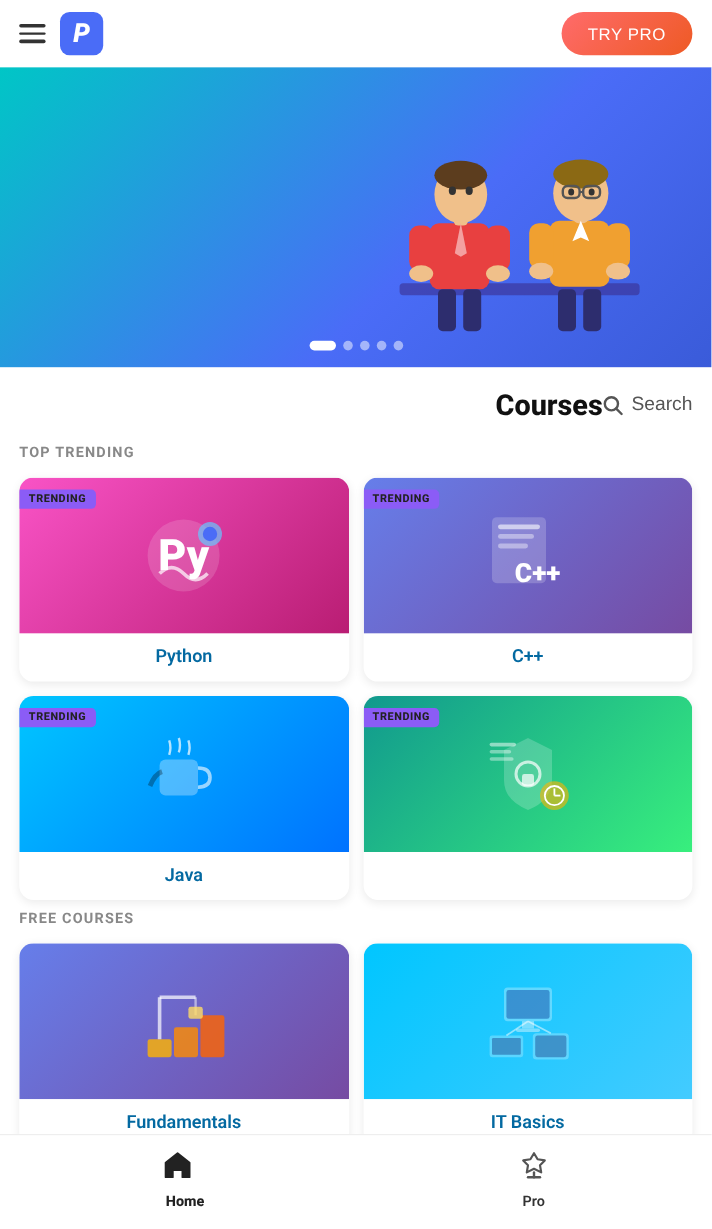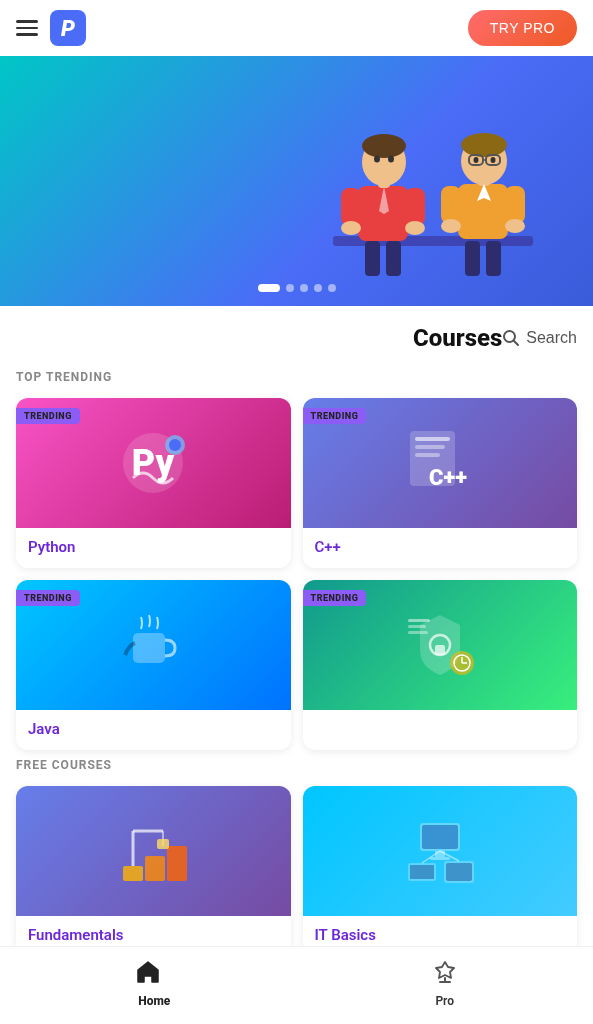--- a/index.html
+++ b/index.html
@@ -213,21 +213,22 @@
       padding: 3px 8px;
       border-radius: 0 4px 4px 0;
       letter-spacing: 0.5px;
       text-transform: uppercase;
       z-index: 3;
     }
     .course-card-name {
       padding: 10px 12px 12px;
       font-size: 15px;
       font-weight: 600;
-      color: #6d28d9;
+      color: #0369a1;
+      text-align: center;
     }
 
     
     .python-bg {
       background: linear-gradient(135deg, #f953c6, #b91d73);
       width: 100%;
       height: 100%;
       display: flex;
       align-items: center;
       justify-content: center;

